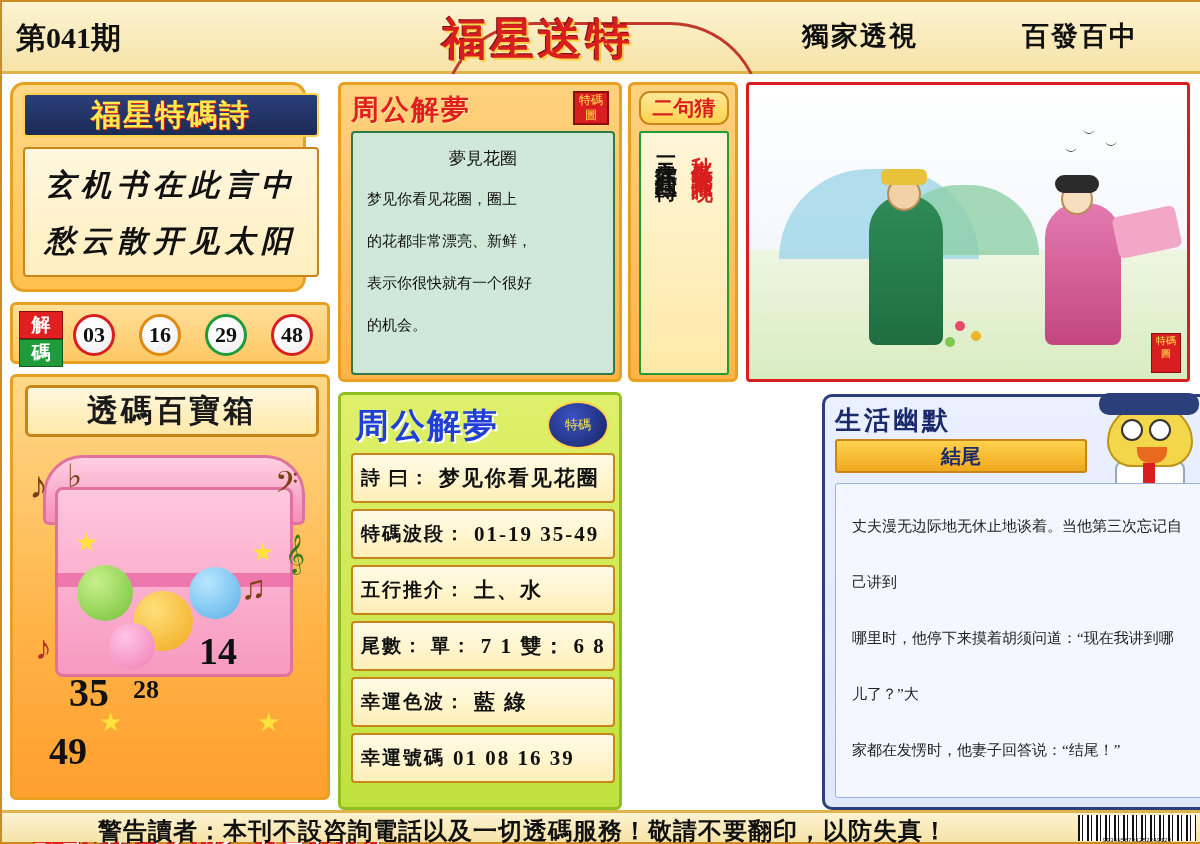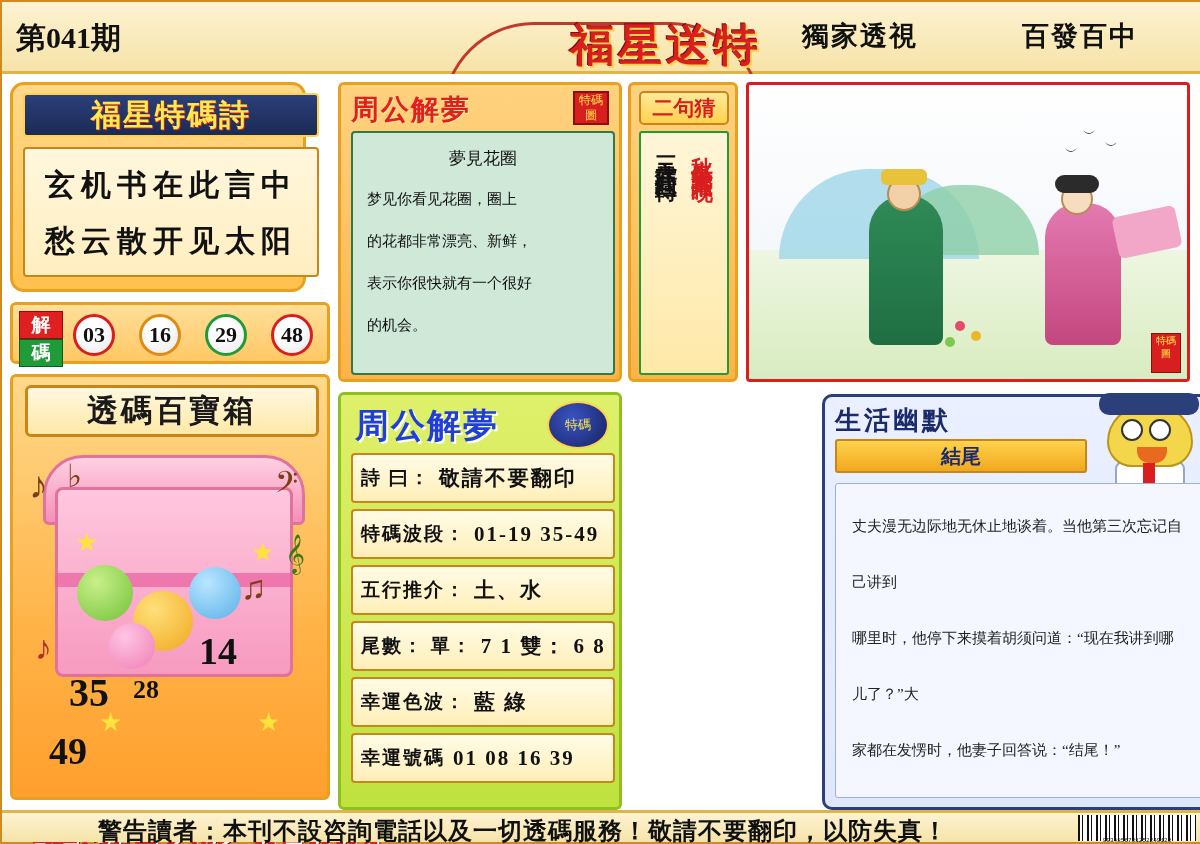--- a/index.html
+++ b/index.html
@@ -27,22 +27,22 @@
   }
   .mast-wrap {
     position:absolute; left:440px; top:2px; width:320px; height:70px;
   }
   .mast-arc {
     position:absolute; left:0; top:18px; width:320px; height:92px;
     border:3px solid #c0392b; border-radius:160px 160px 0 0;
     border-bottom:none; background:transparent;
   }
   .mast {
-    position:absolute; left:0; top:12px; width:320px;
-    text-align:right;
+    position:absolute; left:0; top:6px; width:320px;
+    text-align:left;
     font-family:"Liberation Serif", serif;
     font-size:44px; font-weight:bold;
     color:#d81e1e;
     text-shadow:2px 2px 0 #ffd34d, -1px -1px 0 #7a0f0f;
     letter-spacing:4px;
   }
   .hdr-text1 {
     position:absolute; left:800px; top:16px;
     font-size:27px; font-weight:bold; color:#111;
     font-family:"Liberation Serif", serif; letter-spacing:2px;
@@ -76,21 +76,21 @@
   .poem-lines {
     position:absolute; left:10px; top:62px; width:296px; height:130px;
     background:linear-gradient(#fff7dd,#ffeec0);
     border:2px solid #c8861a; border-radius:4px;
     padding-top:8px;
   }
   .poem-line {
     text-align:center;
     font-family:"Liberation Serif", serif;
     font-size:30px; font-weight:bold; color:#111;
-    letter-spacing:6px; line-height:56px;
+    letter-spacing:6px; line-height:56px;font-style:italic;
   }
 
   .jiema-box {
     position:relative; margin-top:10px; width:320px; height:62px;
     background:linear-gradient(#ffdf9a,#ffc864);
     border:3px solid #e8a020; border-radius:6px;
   }
   .jiema-tag {
     position:absolute; left:6px; top:6px; width:44px; height:46px;
     display:flex; flex-direction:column;
@@ -227,21 +227,21 @@
   }
   .tj-k { font-size:19px; font-weight:bold; color:#111; letter-spacing:2px; white-space:nowrap; }
   .tj-v { margin-left:8px; font-size:21px; font-weight:bold; color:#111; letter-spacing:2px; white-space:nowrap; }
 
   
   .col-erju { position:absolute; left:626px; top:8px; width:110px; height:300px;
     background:linear-gradient(#ffd27f,#ffb347);
     border:3px solid #e8a020; border-radius:6px; }
   .erju-title {
     position:absolute; left:8px; top:6px; width:90px; height:34px;
-    background:linear-gradient(#ffe99a,#ffd24d); border:2px solid #c8861a; border-radius:5px;
+    background:linear-gradient(#ffe99a,#ffd24d); border:2px solid #c8861a; border-radius:11px;
     text-align:center; line-height:30px;
     font-family:"Liberation Serif", serif; font-size:21px; font-weight:bold; color:#d81e1e;
   }
   .erju-panel {
     position:absolute; left:8px; top:46px; width:90px; height:244px;
     background:linear-gradient(#fff6d8,#ffe9a8);
     border:2px solid #1f9b3a; border-radius:3px;
     display:flex; flex-direction:row-reverse; justify-content:center; gap:6px; padding-top:6px;
   }
   .vcol {
@@ -418,21 +418,21 @@
           <div class="dream-p">的机会。</div>
         </div>
       </div>
 
       <div class="tuijie-box">
         <div class="tj-title">周公解夢</div>
         <div class="tj-badge">特碼</div>
         <div class="tj-list">
           <div class="tj-row">
             <span class="tj-k">詩 曰：</span>
-            <span class="tj-v">敬請不要翻印</span>
+            <span class="tj-v">梦见你看见花圈</span>
           </div>
           <div class="tj-row">
             <span class="tj-k">特碼波段：</span>
             <span class="tj-v">01-19 35-49</span>
           </div>
           <div class="tj-row">
             <span class="tj-k">五行推介：</span>
             <span class="tj-v">土、水</span>
           </div>
           <div class="tj-row">

